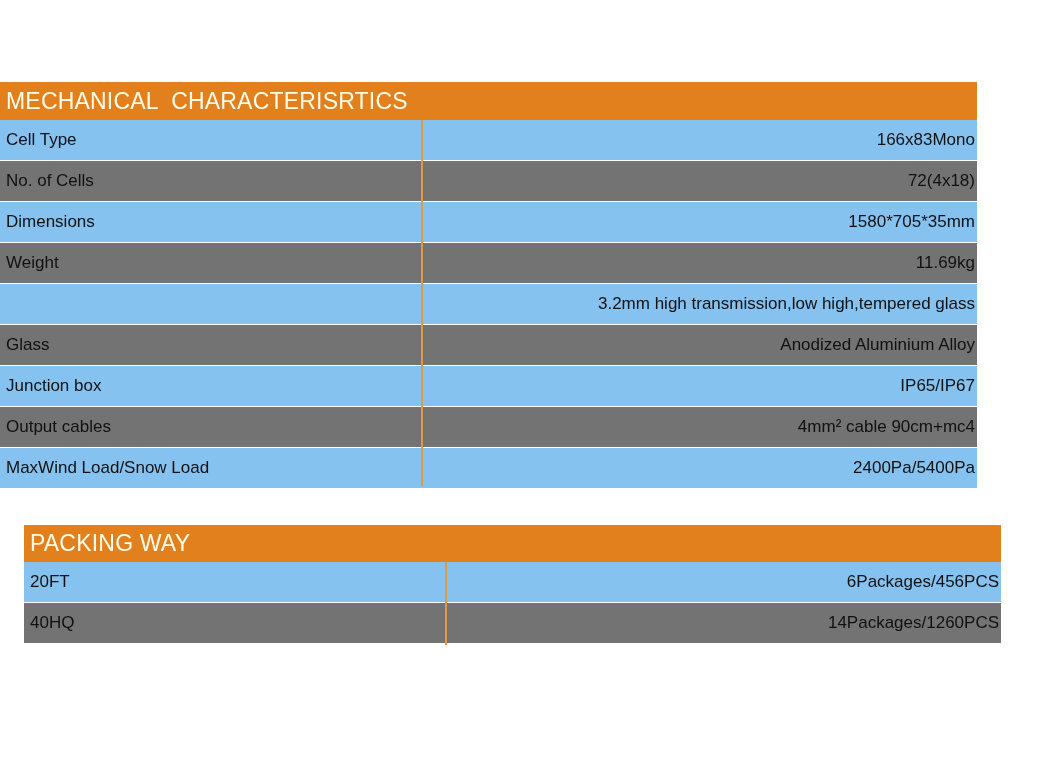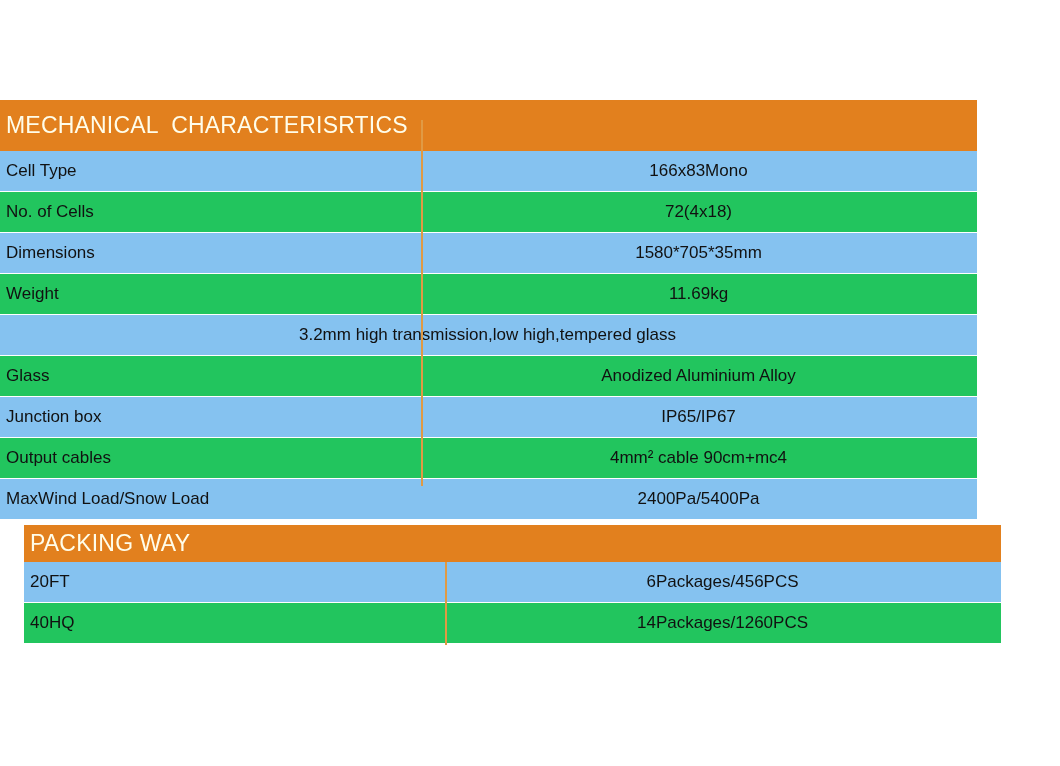--- a/index.html
+++ b/index.html
@@ -39,50 +39,50 @@
     font-size: 23px;
     line-height: 1;
     letter-spacing: 0.2px;
     height: 37px;
     display: flex;
     align-items: center;
     padding-left: 6px;
     box-sizing: border-box;
     white-space: pre;
   }
-  #table-mechanical .section-header { height: 51px; margin-top: 18px; }
+  #table-mechanical .section-header { height: 38px; }
 
   .spec-row {
     position: relative;
     height: 40px;
     display: flex;
     align-items: center;
     box-sizing: border-box;
   }
   .spec-row.shade-blue { background: #85c2f0; }
-  .spec-row.shade-white { background: #22c55e; }
+  .spec-row.shade-white { background: #737373; }
 
   .row-gap {
     height: 1px;
     background: #ffffff;
   }
 
   .cell-label {
     width: 422px;
     flex: 0 0 422px;
     box-sizing: border-box;
     padding-left: 6px;
     font-size: 17px;
     color: #111111;
     white-space: pre;
   }
   .cell-value {
     flex: 1 1 auto;
     box-sizing: border-box;
-    text-align: center;
+    text-align: right;
     font-size: 17px;
     color: #111111;
     white-space: pre;
     padding-right: 2px;
   }
 
   
   .col-divider {
     position: absolute;
     width: 2px;

